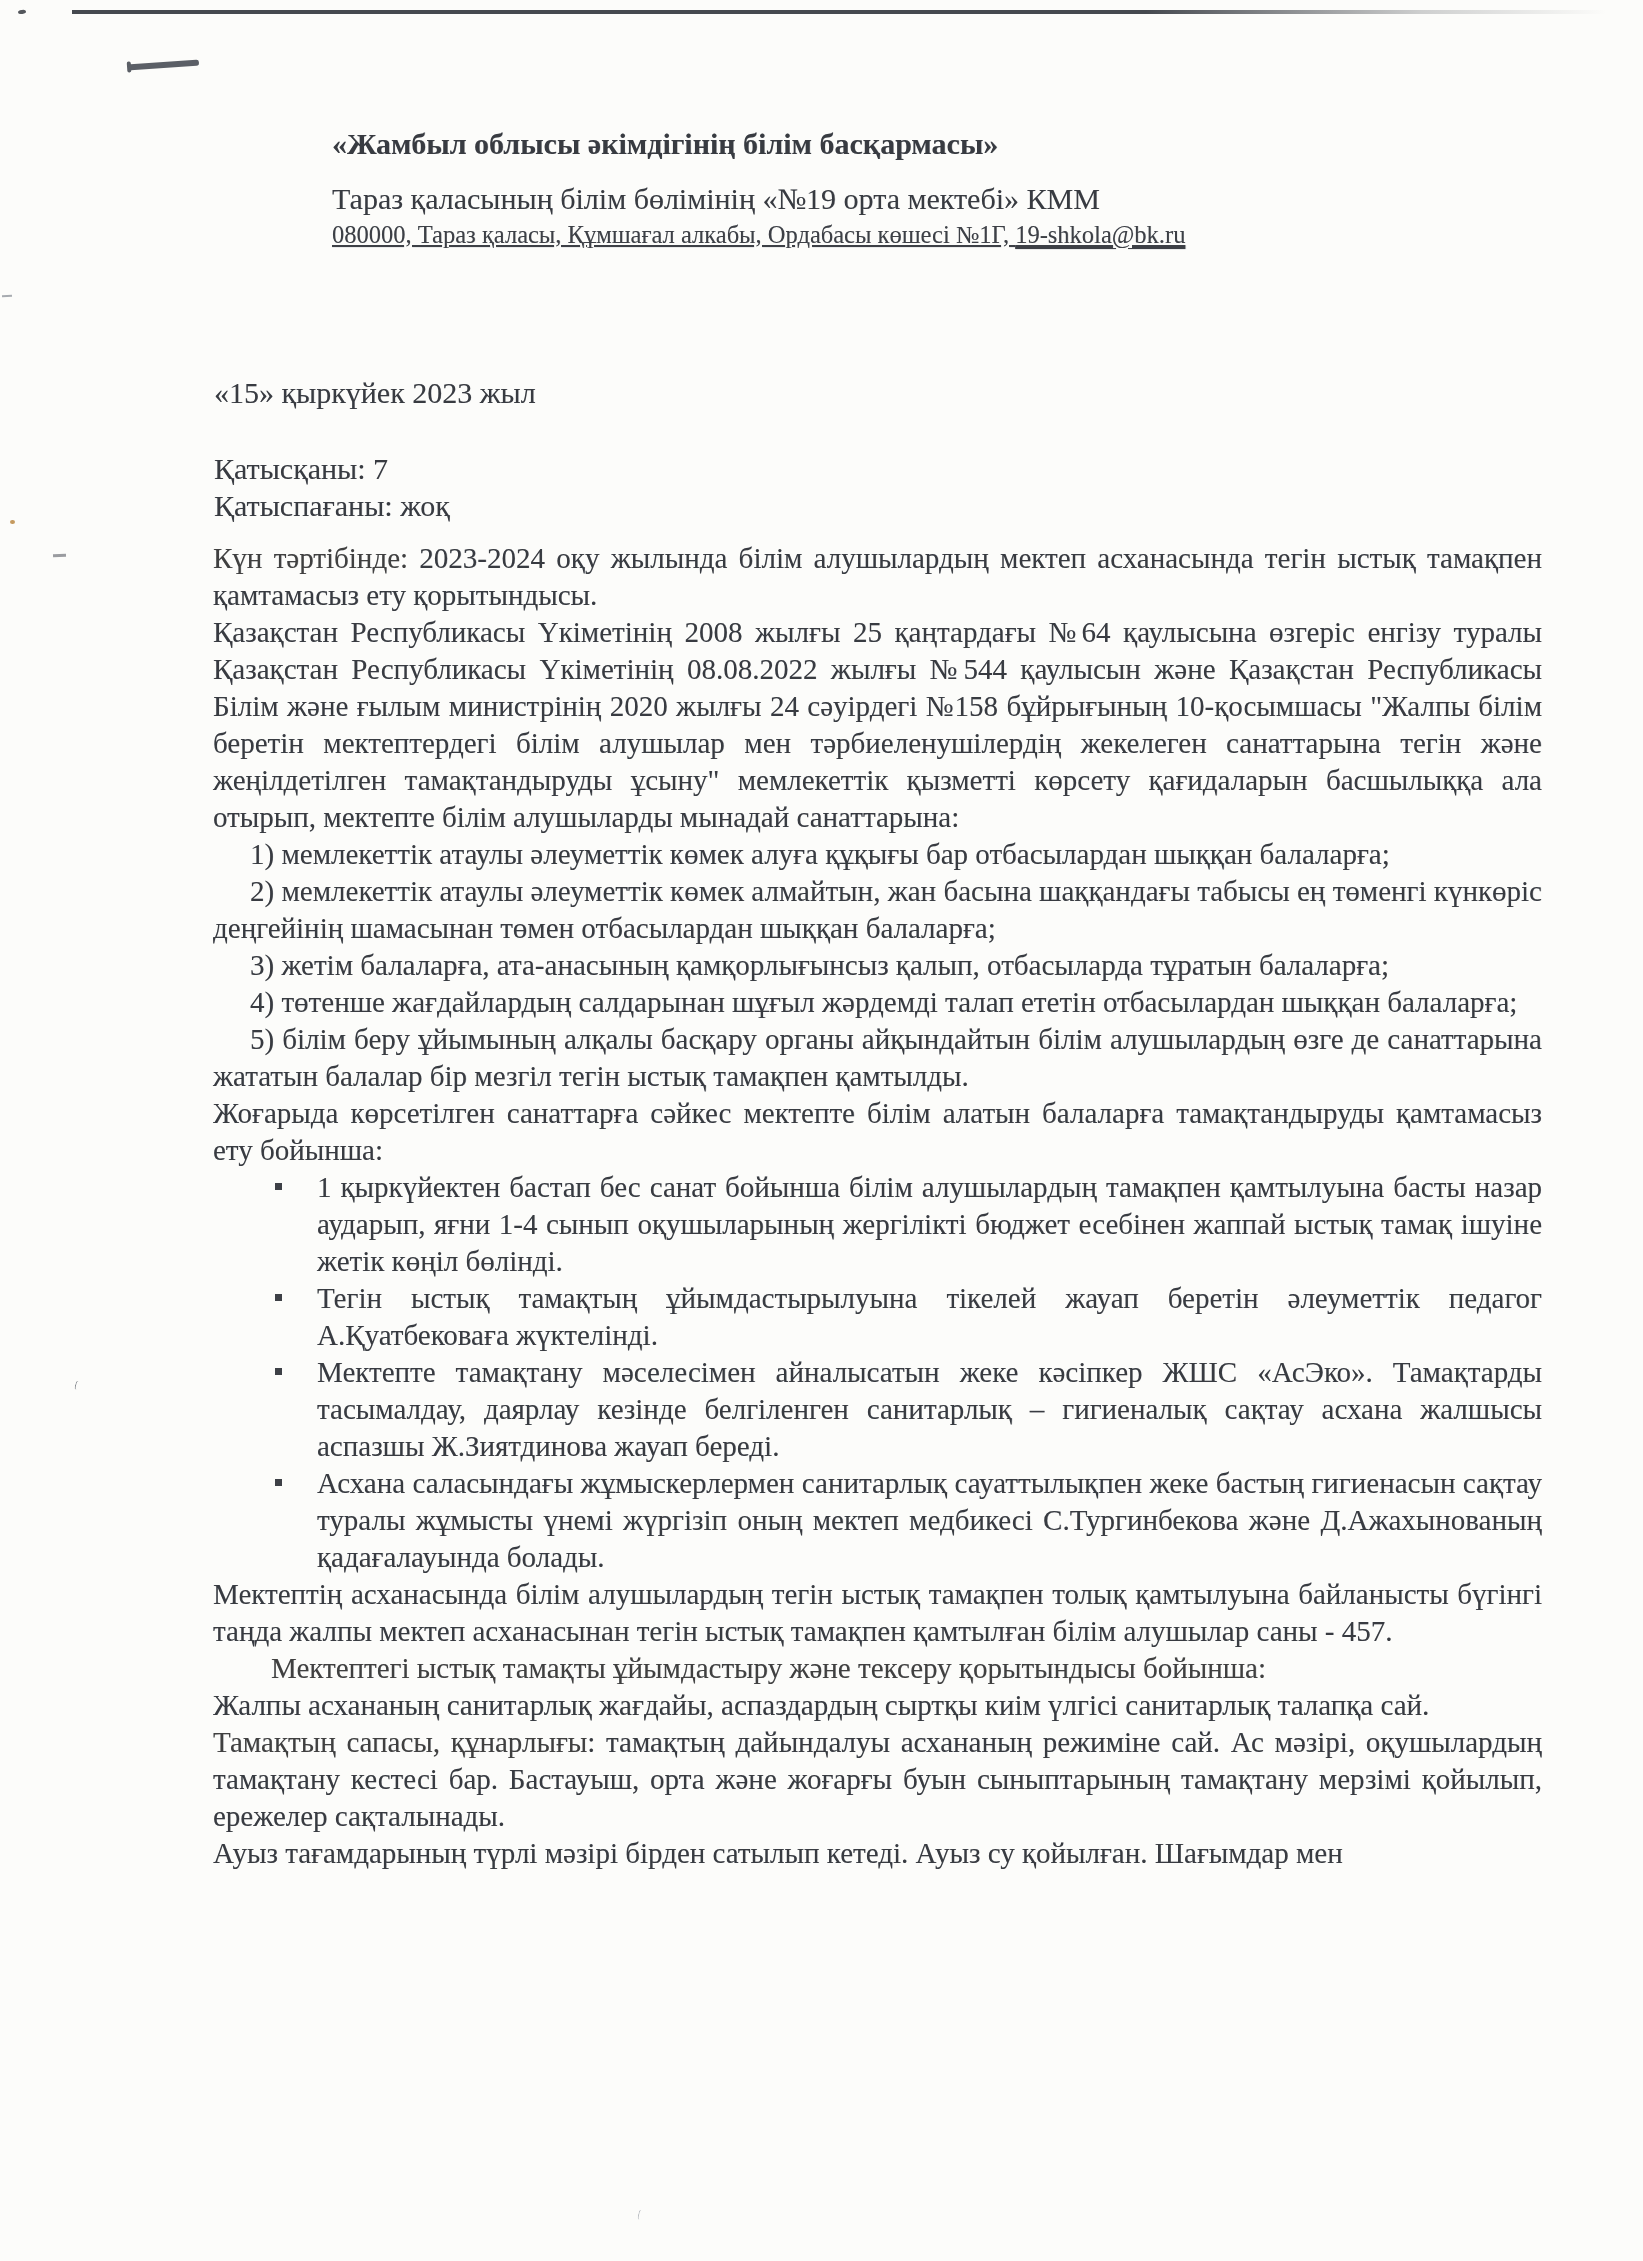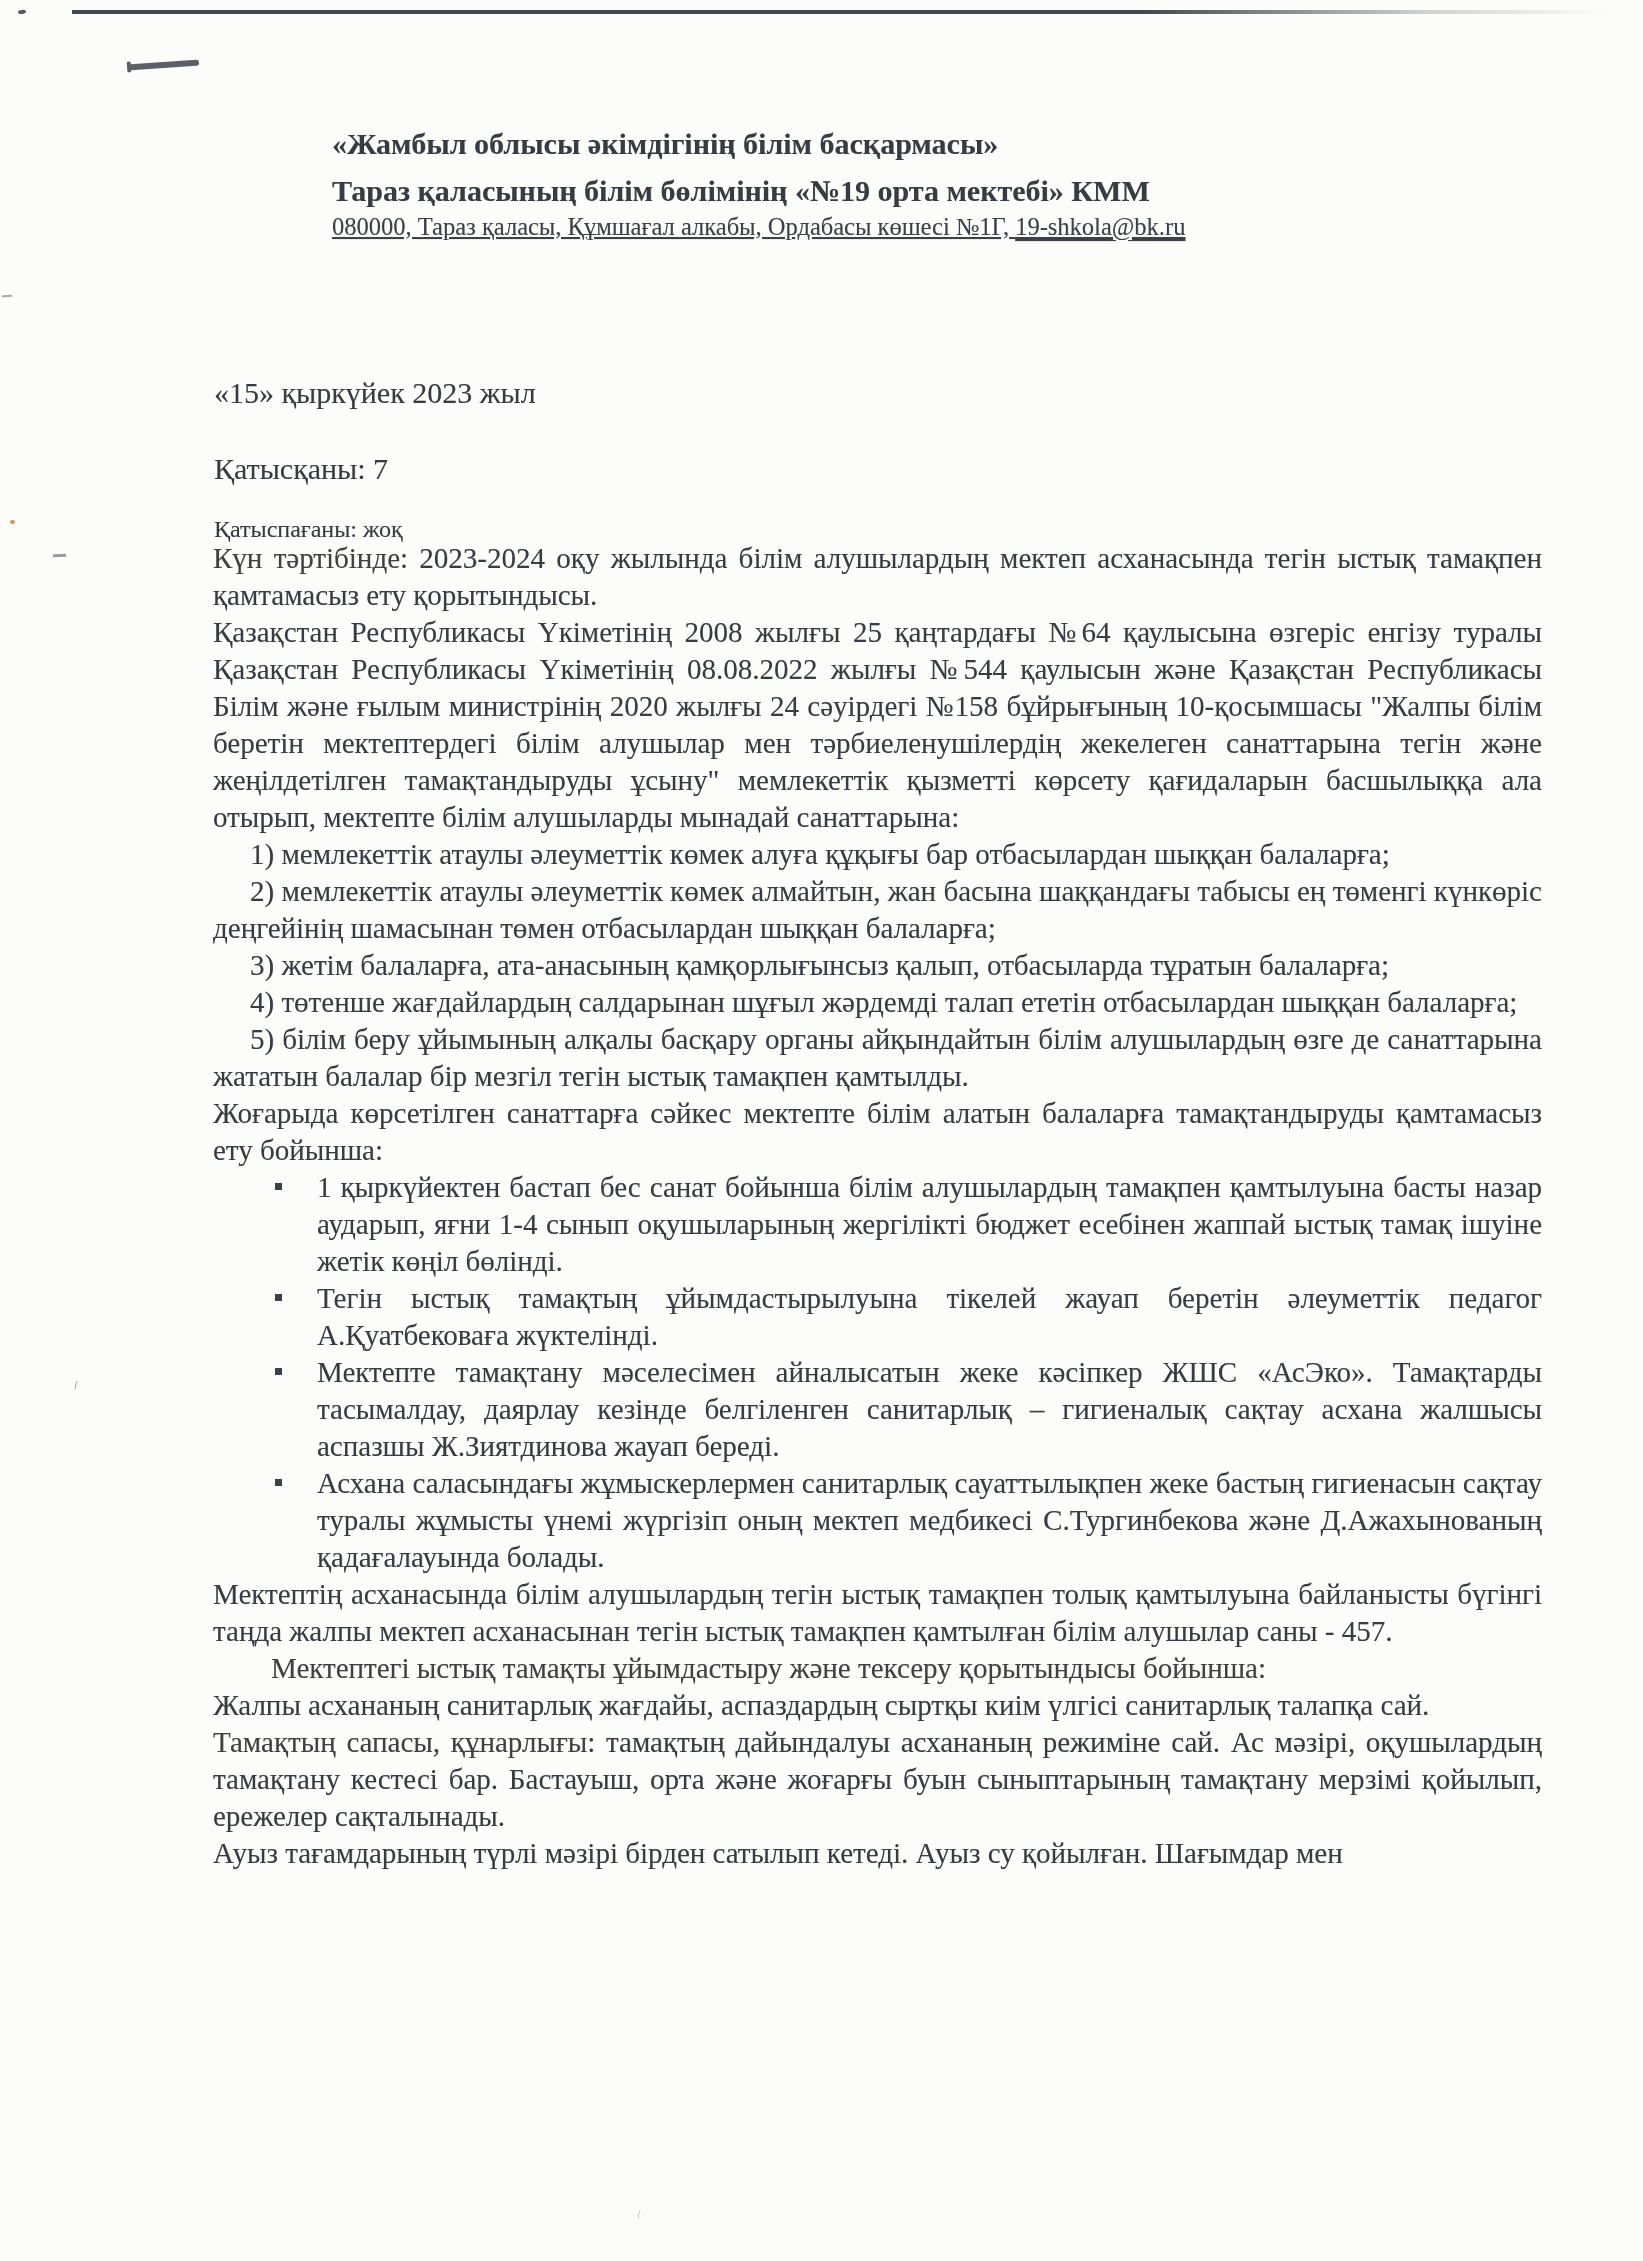--- a/index.html
+++ b/index.html
@@ -10,30 +10,30 @@
     overflow:hidden;
     font-family:"Liberation Serif","DejaVu Serif",serif;
     color:#383b41;
   }
   .txt{ text-shadow:0.3px 0.3px 0.5px rgba(90,95,105,0.38); }
   b,.b{ color:#404040; font-weight:normal; }
 
   
   .header{position:absolute;left:332px;top:126px;width:1212px;line-height:1.18;}
   .hdr1{font-size:30px;font-weight:bold;}
-  .hdr2{font-size:30px;font-weight:bold;margin-top:12px;}
+  .hdr2{font-size:30px;font-weight:normal;margin-top:20px;}
   .addr{font-size:24.5px;margin-top:3.9px;color:#3d4046;text-decoration:underline;}
   .addr .email{text-decoration:underline;text-underline-offset:3.9px;}
 
   .title{position:absolute;left:213px;top:302px;width:1329px;text-align:center;
          transform:translateX(18px);font-size:34px;font-weight:bold;}
 
   .dateline{position:absolute;left:214px;top:376px;font-size:30px;}
   .attended{position:absolute;left:214px;top:452px;font-size:30px;}
-  .absent{position:absolute;left:214px;top:516px;font-size:24px;}
+  .absent{position:absolute;left:214px;top:489px;font-size:30px;}
 
   
   .bodyflow{position:absolute;left:213px;top:540px;width:1329px;font-size:29px;line-height:37px;}
   .bodyflow p{margin:0;text-align:justify;}
   .pnum{text-indent:37px;}
   .indent90{text-indent:58px;}
   ul.bullets{margin:0;padding:0;list-style:none;}
   ul.bullets li{position:relative;padding-left:104px;text-align:justify;margin:0;}
   ul.bullets .sq{position:absolute;left:62px;top:14px;width:7px;height:7px;background:#3d4046;}
 

